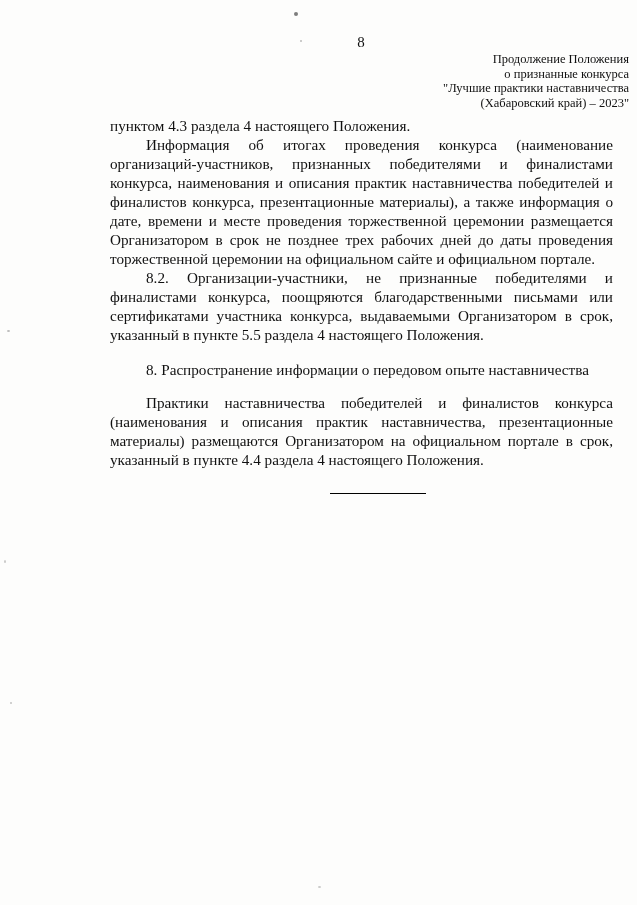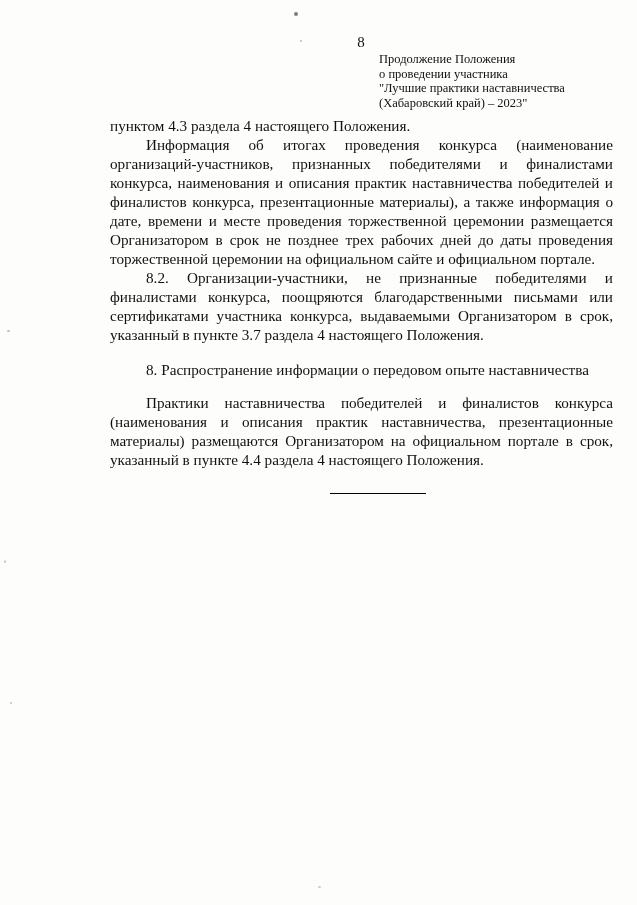--- a/index.html
+++ b/index.html
@@ -23,21 +23,21 @@
     left: 110px;
     width: 502px;
     text-align: center;
     font-size: 15px;
   }
   .doc-header {
     position: absolute;
     top: 52px;
     right: 8px;
     width: 250px;
-    text-align: left;
+    text-align: right;
     font-size: 12.5px;
     line-height: 14.5px;
     font-weight: bold;
     font-weight: normal;
   }
   .doc-header .hline {
     display: block;
     white-space: nowrap;
   }
   .doc-body {
@@ -83,31 +83,31 @@
 </style>
 </head>
 <body>
 
 <div class="page">
 
   <div class="page-number">8</div>
 
   <div class="doc-header">
     <span class="hline">Продолжение Положения</span>
-    <span class="hline">о проведении участника</span>
+    <span class="hline">о признанные конкурса</span>
     <span class="hline">"Лучшие практики наставничества</span>
     <span class="hline">(Хабаровский край) – 2023"</span>
   </div>
 
   <div class="doc-body">
     <p>пунктом 4.3 раздела 4 настоящего Положения.</p>
 
     <p class="indent">Информация об итогах проведения конкурса (наименование организаций-участников, признанных победителями и финалистами конкурса, наименования и описания практик наставничества победителей и финалистов конкурса, презентационные материалы), а также информация о дате, времени и месте проведения торжественной церемонии размещается Организатором в срок не позднее трех рабочих дней до даты проведения торжественной церемонии на официальном сайте и официальном портале.</p>
 
-    <p class="indent">8.2. Организации-участники, не признанные победителями и финалистами конкурса, поощряются благодарственными письмами или сертификатами участника конкурса, выдаваемыми Организатором в срок, указанный в пункте 3.7 раздела 4 настоящего Положения.</p>
+    <p class="indent">8.2. Организации-участники, не признанные победителями и финалистами конкурса, поощряются благодарственными письмами или сертификатами участника конкурса, выдаваемыми Организатором в срок, указанный в пункте 5.5 раздела 4 настоящего Положения.</p>
 
     <p class="heading">8. Распространение информации о передовом опыте наставничества</p>
 
     <p class="indent">Практики наставничества победителей и финалистов конкурса (наименования и описания практик наставничества, презентационные материалы) размещаются Организатором на официальном портале в срок, указанный в пункте 4.4 раздела 4 настоящего Положения.</p>
 
     <div class="end-rule"></div>
   </div>
 
   <span class="speck s1"></span>
   <span class="speck s2"></span>

